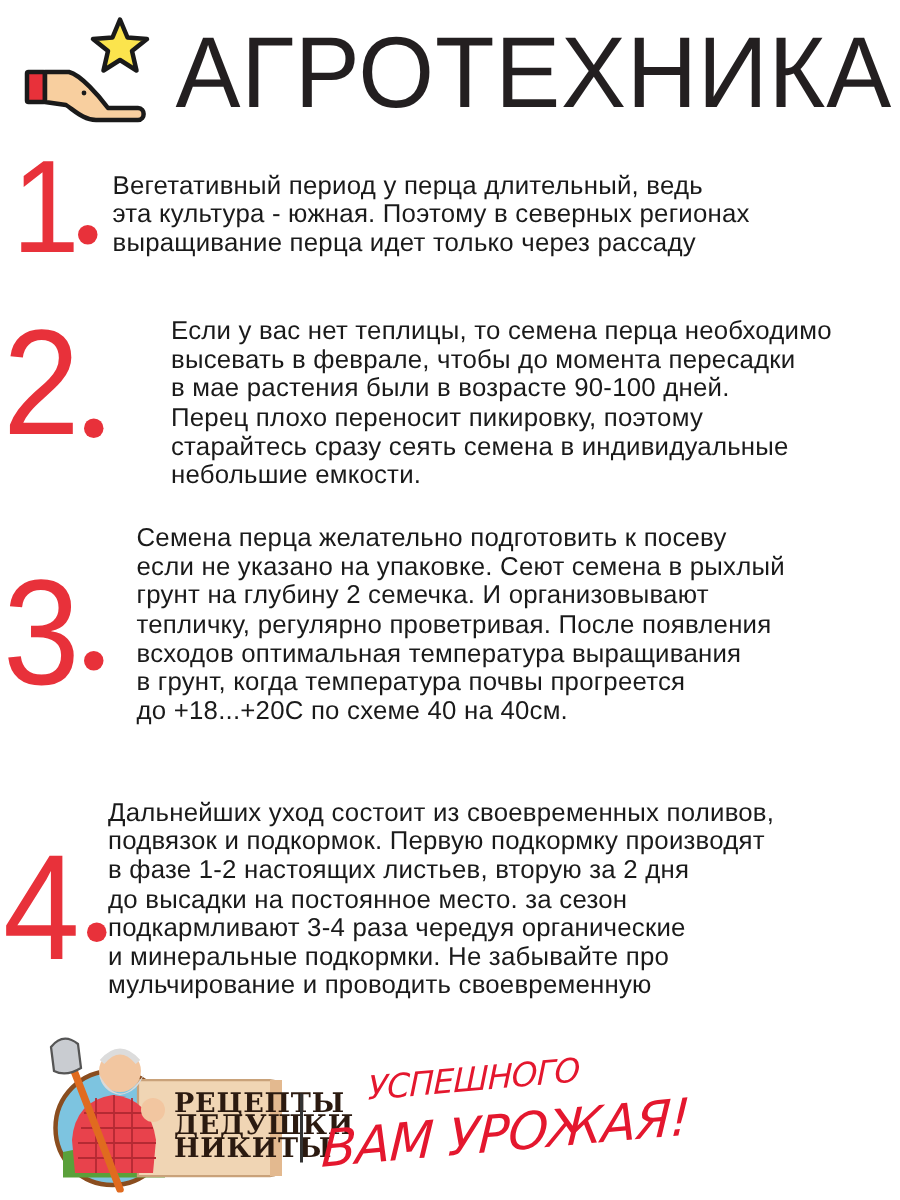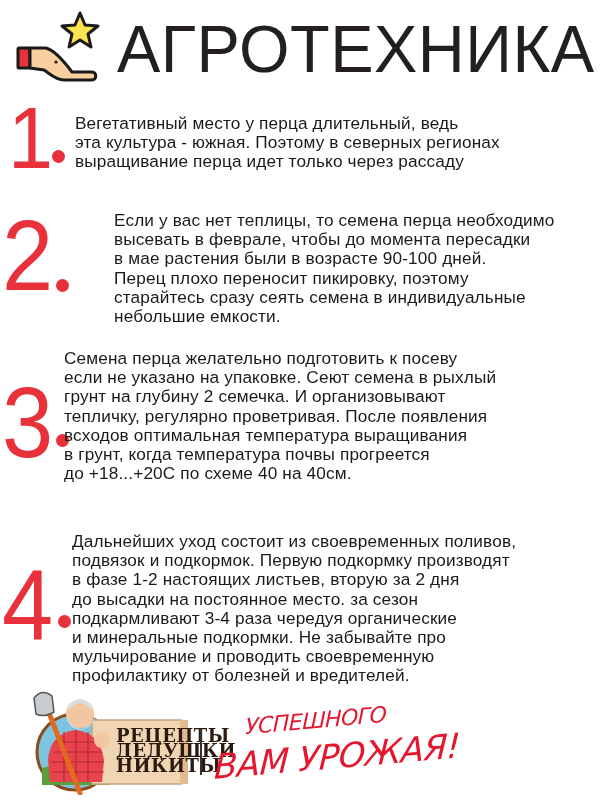--- a/index.html
+++ b/index.html
@@ -57,21 +57,21 @@
   </svg>
   <div class="title">АГРОТЕХНИКА</div>
 </div>
 
 <div class="step" style="top:108px;height:80px;">
   <div class="num" style="top:-14px;font-size:88px;line-height:88px;left:8px;">
     <span class="digit">1</span>
     <span class="dot" style="left:44px;top:56px;"></span>
   </div>
   <div class="text" style="left:75px;top:6px;">
-    <span class="line">Вегетативный место у перца длительный, ведь</span>
+    <span class="line">Вегетативный период у перца длительный, ведь</span>
     <span class="line">эта культура - южная. Поэтому в северных регионах</span>
     <span class="line">выращивание перца идет только через рассаду</span>
   </div>
 </div>
 
 <div class="step" style="top:205px;height:120px;">
   <div class="num" style="top:0px;font-size:100px;line-height:100px;left:2px;">
     <span class="digit">2</span>
     <span class="dot" style="left:54px;top:74px;"></span>
   </div>
@@ -83,21 +83,21 @@
     <span class="line">старайтесь сразу сеять семена в индивидуальные</span>
     <span class="line">небольшие емкости.</span>
   </div>
 </div>
 
 <div class="step" style="top:345px;height:150px;">
   <div class="num" style="top:27px;font-size:100px;line-height:100px;left:2px;">
     <span class="digit">3</span>
     <span class="dot" style="left:54px;top:62px;"></span>
   </div>
-  <div class="text" style="left:64px;top:4px;">
+  <div class="text" style="left:91px;top:4px;">
     <span class="line">Семена перца желательно подготовить к посеву</span>
     <span class="line">если не указано на упаковке. Сеют семена в рыхлый</span>
     <span class="line">грунт на глубину 2 семечка. И организовывают</span>
     <span class="line">тепличку, регулярно проветривая. После появления</span>
     <span class="line">всходов оптимальная температура выращивания</span>
     <span class="line">в грунт, когда температура почвы прогреется</span>
     <span class="line">до +18...+20С по схеме 40 на 40см.</span>
   </div>
 </div>
 
@@ -107,21 +107,20 @@
     <span class="dot" style="left:56px;top:60px;"></span>
   </div>
   <div class="text" style="left:72px;top:4px;">
     <span class="line">Дальнейших уход состоит из своевременных поливов,</span>
     <span class="line">подвязок и подкормок. Первую подкормку производят</span>
     <span class="line">в фазе 1-2 настоящих листьев, вторую за 2 дня</span>
     <span class="line">до высадки на постоянное место. за сезон</span>
     <span class="line">подкармливают 3-4 раза чередуя органические</span>
     <span class="line">и минеральные подкормки. Не забывайте про</span>
     <span class="line">мульчирование и проводить своевременную</span>
-    <span class="line">профилактику от болезней и вредителей.</span>
   </div>
 </div>
 
 <div class="footer">
   <div class="logo">
     <svg width="172" height="105" viewBox="0 0 172 105">
 
       <circle cx="45" cy="62" r="38" fill="#7dc4e0" stroke="#8a4d1f" stroke-width="3"></circle>
       <path d="M12,78 Q45,70 80,78 L80,95 L12,95 Z" fill="#5aa03a"></path>
 

